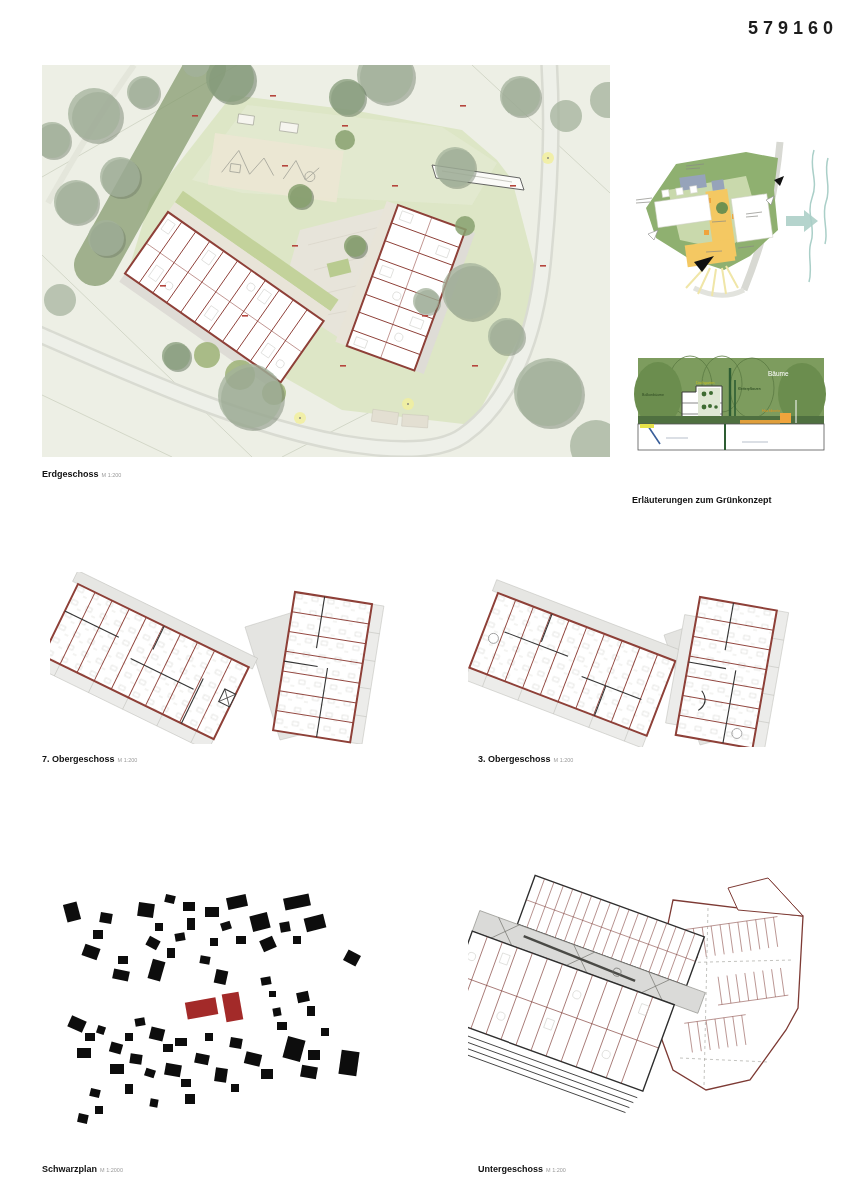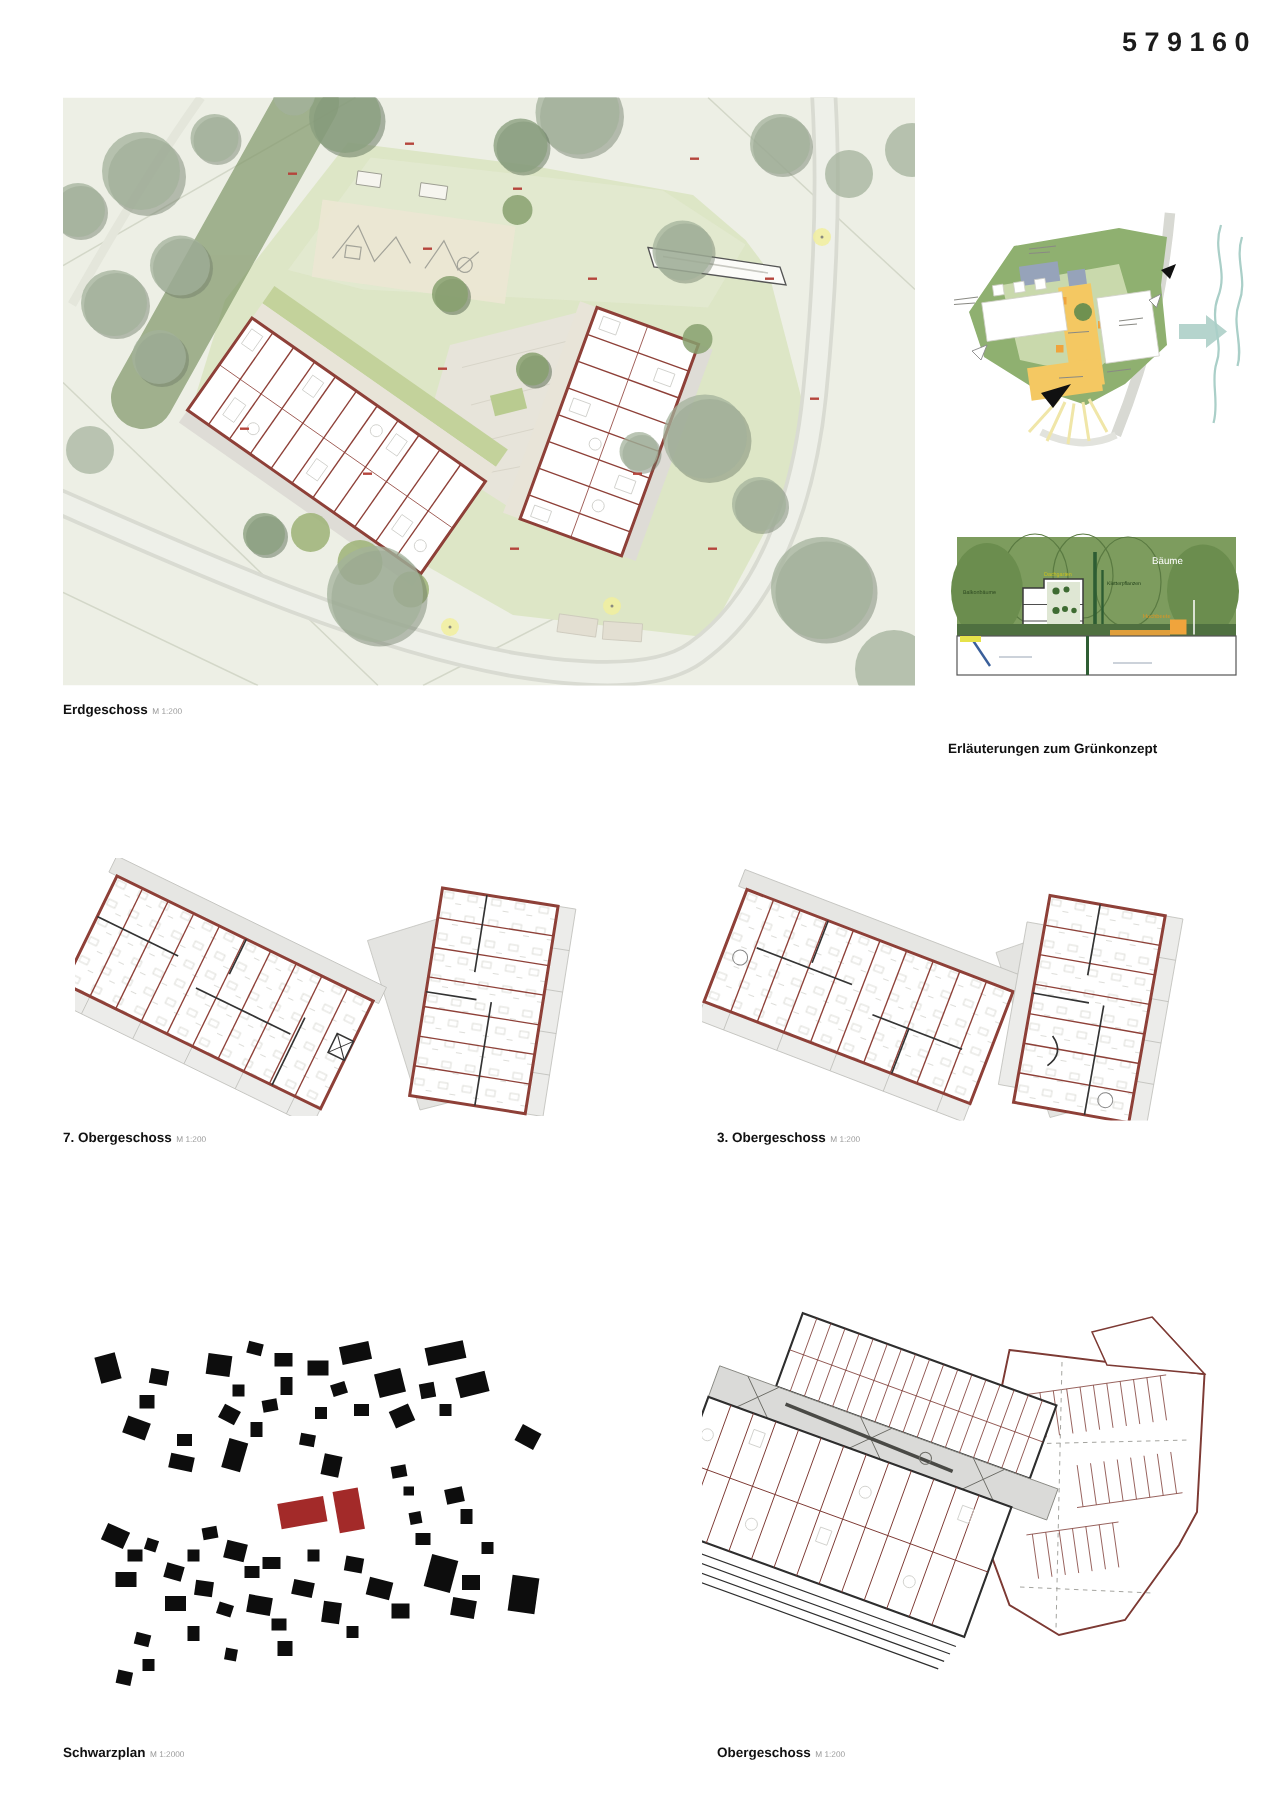--- a/index.html
+++ b/index.html
@@ -747,14 +747,14 @@
       <g stroke="#2e2e2e" stroke-width="0.8">
         <line x1="-6" y1="146" x2="212" y2="146"></line>
           <line x1="-10" y1="152" x2="210" y2="152"></line>
         <line x1="-14" y1="158" x2="208" y2="158"></line>
           <line x1="-18" y1="164" x2="206" y2="164"></line>
       </g>
     </g>
   </svg>
 </div>
 <div class="plan-label" style="left:478px; top:1158px;">
-  <span class="plan-title">Obergeschoss</span><span class="plan-scale">M 1:200</span>
+  <span class="plan-title">Untergeschoss</span><span class="plan-scale">M 1:200</span>
 </div>
 
 </body></html>

